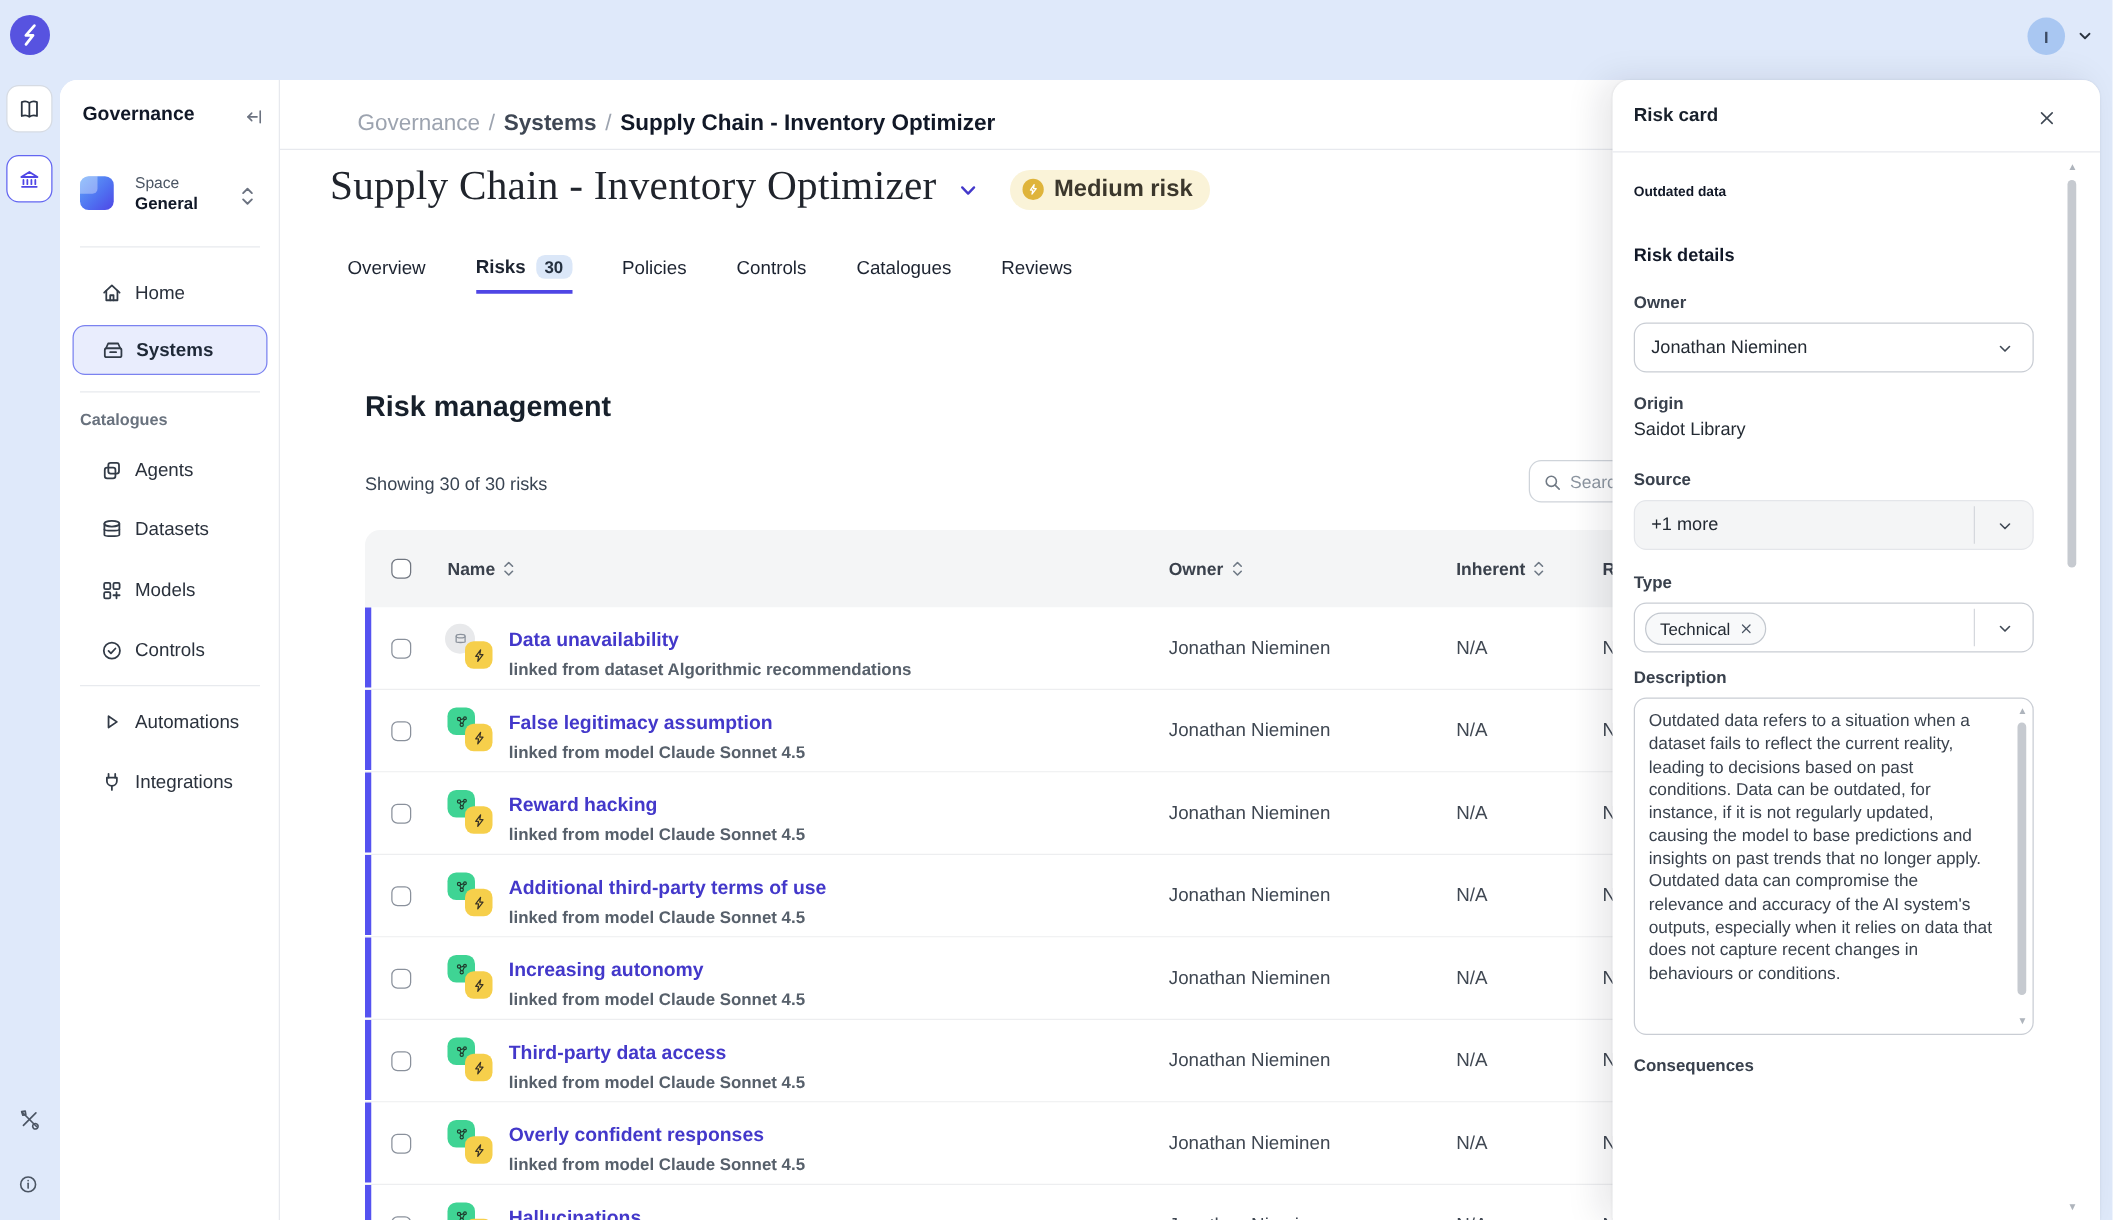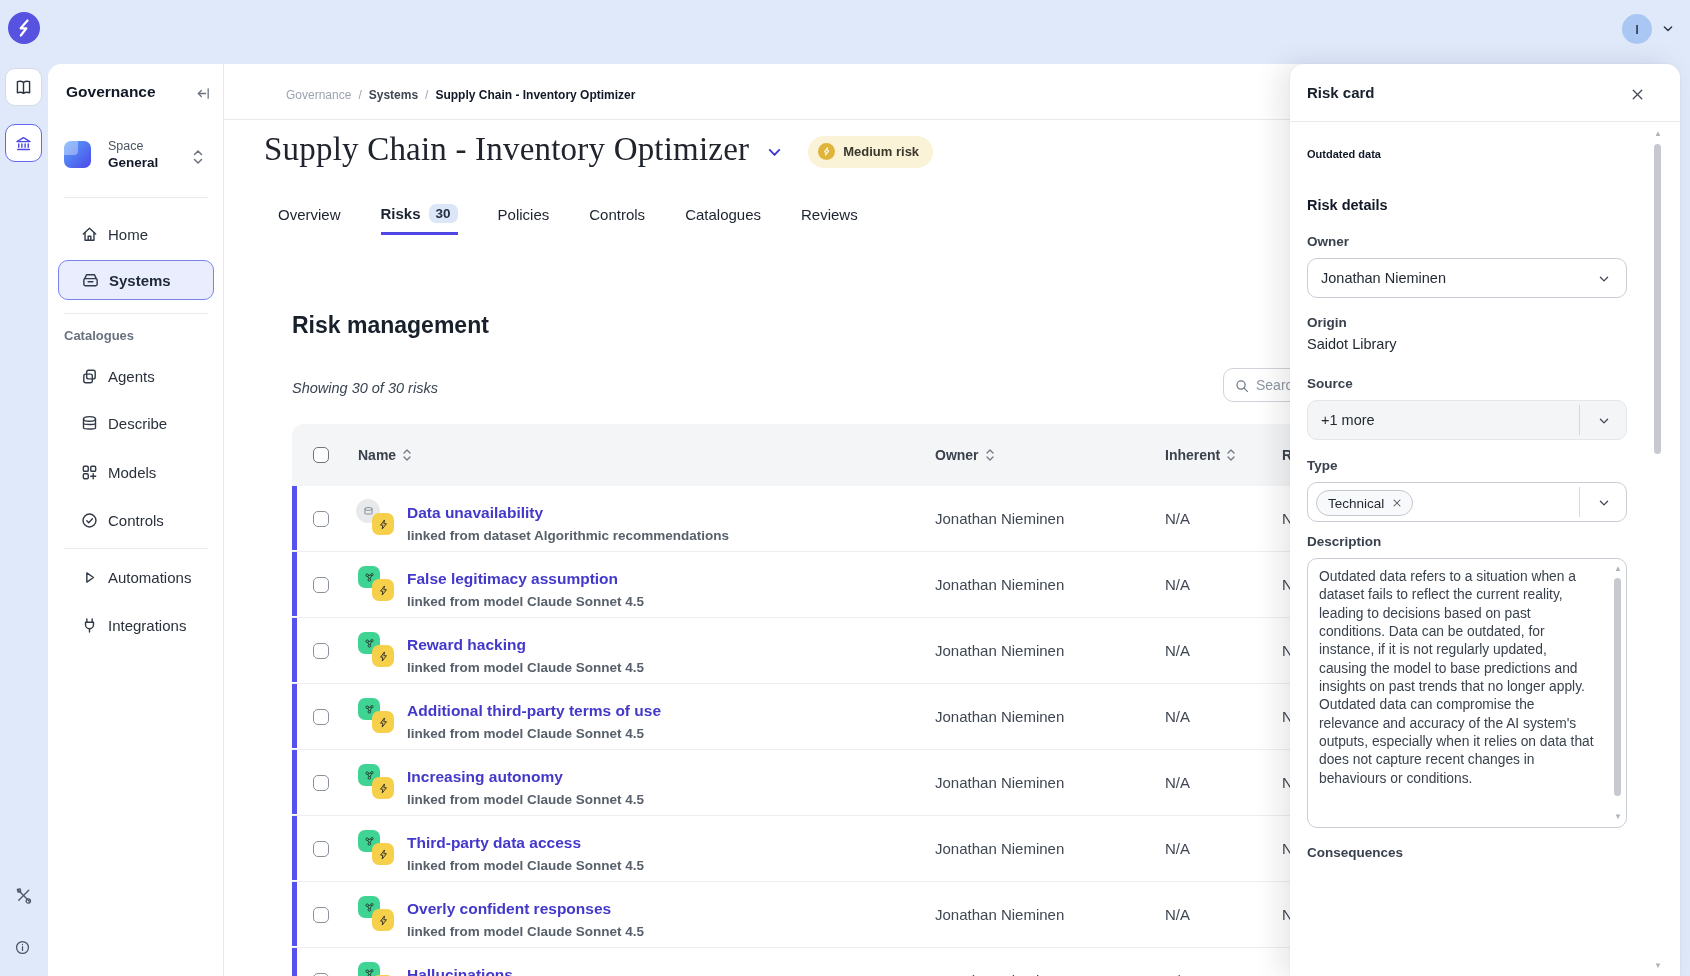--- a/index.html
+++ b/index.html
@@ -35,35 +35,35 @@
   .space-name { position:absolute; left:60px; top:91px; font-size:13.5px; font-weight:700; color:#111827; }
   .space-chev { position:absolute; left:143px; top:85px; }
   .sb-div { position:absolute; left:16px; width:144px; border-top:1px solid #e8eaee; }
   .nav-item { position:absolute; left:10px; width:156px; height:40px; border-radius:10px; display:flex; align-items:center; gap:9px; padding-left:22px; font-size:15px; color:#2a313c; }
   .nav-item .lbl { position:relative; top:0; }
   .nav-item.active { background:#e9edfd; border:1.5px solid #7b82f0; font-weight:700; color:#1f2937; }
   .sb-section { position:absolute; left:16px; font-size:13px; font-weight:700; color:#69727e; }
 
   
   .content { position:absolute; left:176px; top:0; right:0; bottom:0; overflow:hidden; }
-  .breadcrumb { position:absolute; left:62px; top:24px; font-size:12px; color:#9ca3af; }
+  .breadcrumb { position:absolute; left:62px; top:24px; font-size:18px; color:#9ca3af; }
   .breadcrumb .sep { margin:0 7px; color:#9ca3af; }
   .bc-mid { color:#3f4754; font-weight:600; }
   .bc-last { color:#111827; font-weight:700; }
   .page-title-row { position:absolute; left:40px; top:67px; display:flex; align-items:center; }
   .page-title { font-family:"Liberation Serif", serif; font-size:33px; font-weight:500; color:#20242c; letter-spacing:.2px; }
   .title-chev { margin-left:16px; position:relative; top:3px; }
-  .risk-badge { margin-left:24px; height:32px; border-radius:16px; background:#faf3d8; display:flex; align-items:center; gap:8px; padding:0 14px 0 10px; font-size:13px; font-weight:600; color:#3b372c; position:relative; top:2px; }
+  .risk-badge { margin-left:24px; height:32px; border-radius:16px; background:#faf3d8; display:flex; align-items:center; gap:8px; padding:0 14px 0 10px; font-size:19px; font-weight:600; color:#3b372c; position:relative; top:2px; }
   .mr-ic { width:17px; height:17px; border-radius:50%; background:#dfb43b; display:flex; align-items:center; justify-content:center; }
   .tabs { position:absolute; left:54px; top:140px; display:flex; align-items:flex-end; gap:40px; }
   .tab { font-size:15px; color:#1c2330; font-weight:500; padding-bottom:12px; display:flex; align-items:center; gap:8px; }
   .tab.active { font-weight:700; border-bottom:3px solid #4f46e5; padding-bottom:9px; }
   .tab-count { background:#dbe7f8; border-radius:7px; padding:2px 7px; font-size:13.5px; font-weight:600; color:#24303f; }
   .rm-heading { position:absolute; left:68px; top:248px; font-size:23px; font-weight:700; color:#17202b; }
-  .showing { position:absolute; left:68px; top:316px; font-size:14.5px; color:#394452;font-style:italic; }
+  .showing { position:absolute; left:68px; top:316px; font-size:14.5px; color:#394452; }
   .search-box { position:absolute; left:999px; top:304px; width:175px; height:34px; border:1px solid #cfd4da; border-radius:10px; background:#fff; }
   .search-box input { position:absolute; left:32px; top:0; width:135px; height:32px; border:0; outline:none; font-size:14px; color:#333; background:transparent; font-family:"Liberation Sans",sans-serif; }
   .search-box input::placeholder { color:#8d96a1; }
   .search-ic { position:absolute; left:10px; top:9px; }
 
   
   .rtable { position:absolute; left:68px; top:360px; width:1348px; }
   .thead { position:absolute; left:0; top:0; width:100%; height:62px; background:#f4f5f6; border-radius:12px 12px 0 0; }
   .th { position:absolute; top:23px; font-size:14px; font-weight:600; color:#3a414c; display:flex; align-items:center; gap:6px; }
   .cbx { position:absolute; width:16px; height:16px; border:1.5px solid #8a919c; border-radius:5px; background:#fff; }
@@ -211,21 +211,21 @@
       <span class="lbl">Agents</span>
     </div>
     <div class="nav-item" style="top:339px">
       <svg width="19" height="19" viewBox="0 0 20 20">
           <g fill="none" stroke="#323b47" stroke-width="1.5" stroke-linecap="round">
             <ellipse cx="10" cy="5.2" rx="6.3" ry="2.4"></ellipse>
             <path d="M3.7 5.2 V14.8 C3.7 16.1 16.3 16.1 16.3 14.8 V5.2"></path>
             <path d="M3.7 10 C3.7 11.3 16.3 11.3 16.3 10"></path>
           </g>
         </svg>
-      <span class="lbl">Describe</span>
+      <span class="lbl">Datasets</span>
     </div>
     <div class="nav-item" style="top:388px">
       <svg width="19" height="19" viewBox="0 0 20 20">
           <g fill="none" stroke="#323b47" stroke-width="1.5" stroke-linecap="round" stroke-linejoin="round">
             <rect x="3.5" y="3.5" width="5.2" height="5.2" rx="1.2"></rect>
             <rect x="11.3" y="3.5" width="5.2" height="5.2" rx="1.2"></rect>
             <rect x="3.5" y="11.3" width="5.2" height="5.2" rx="1.2"></rect>
             <path d="M13.9 11.3 V16.5 M11.3 13.9 H16.5"></path>
           </g>
         </svg>

